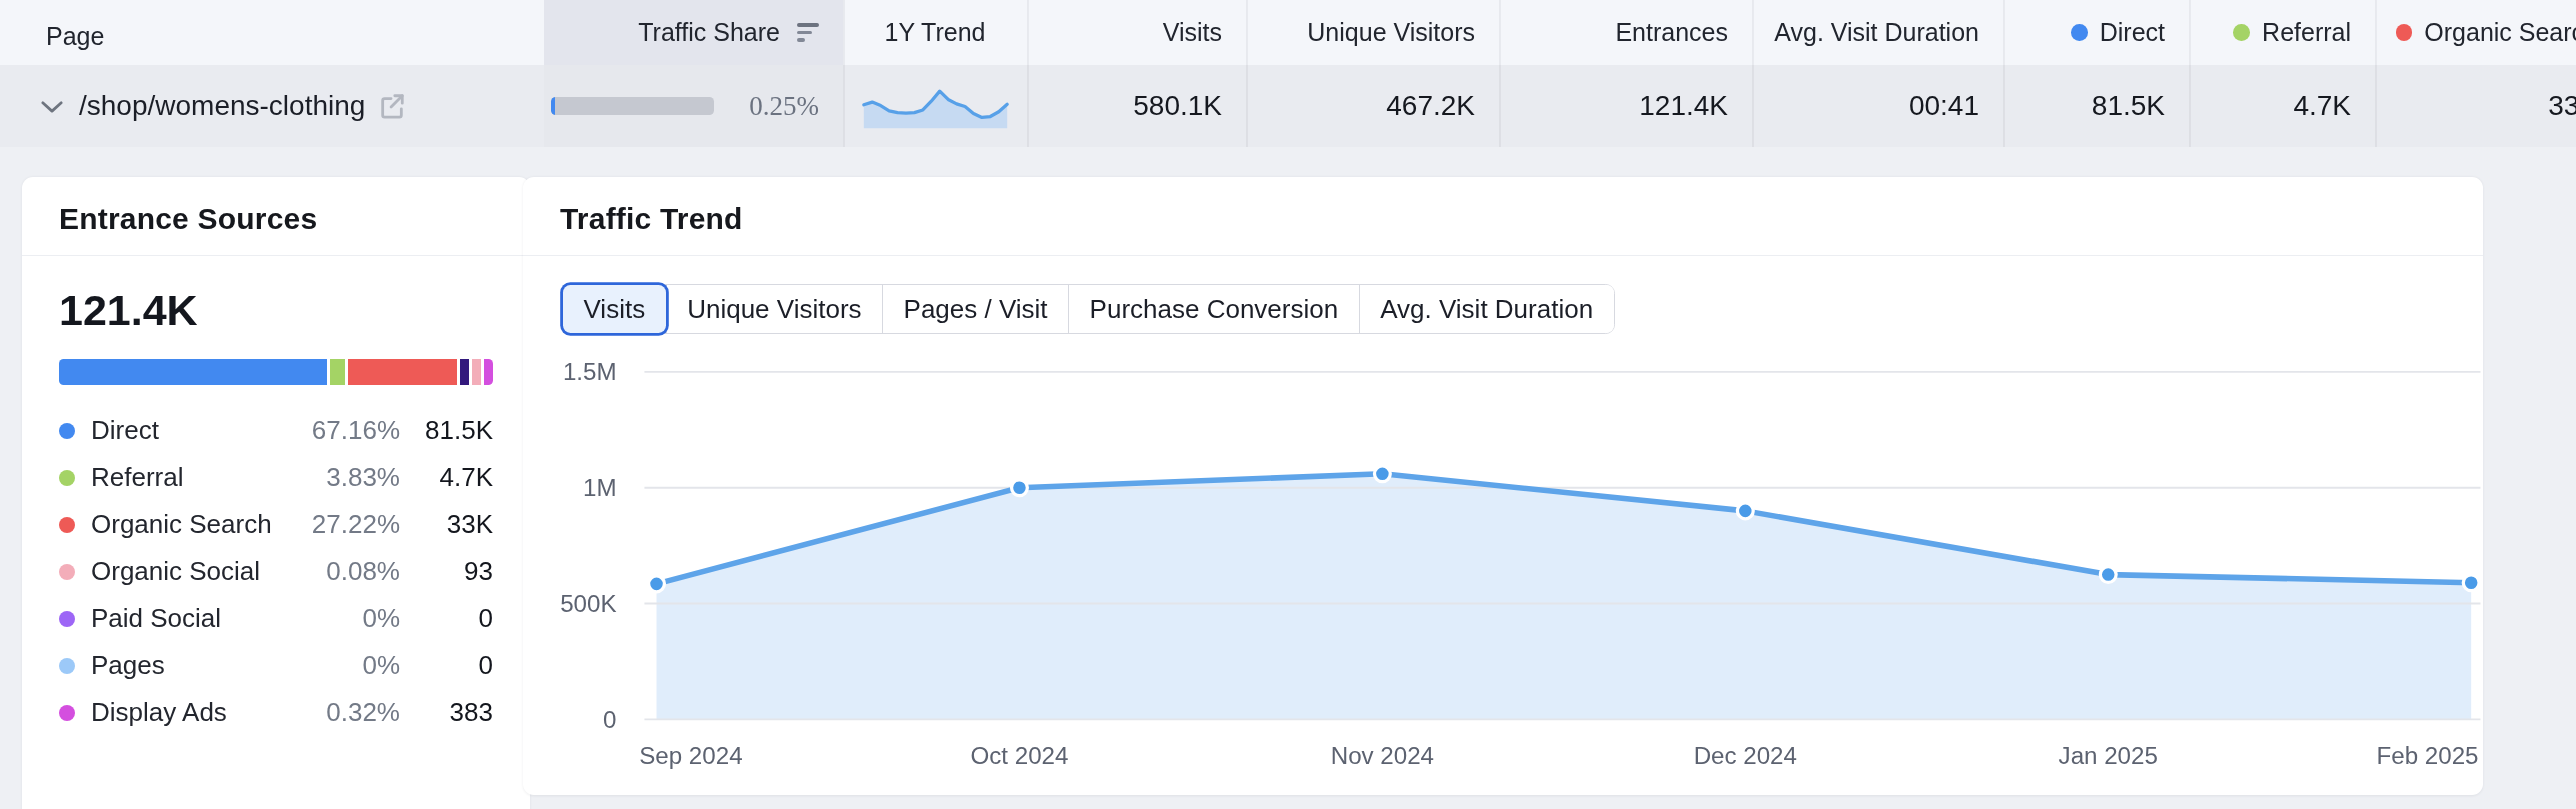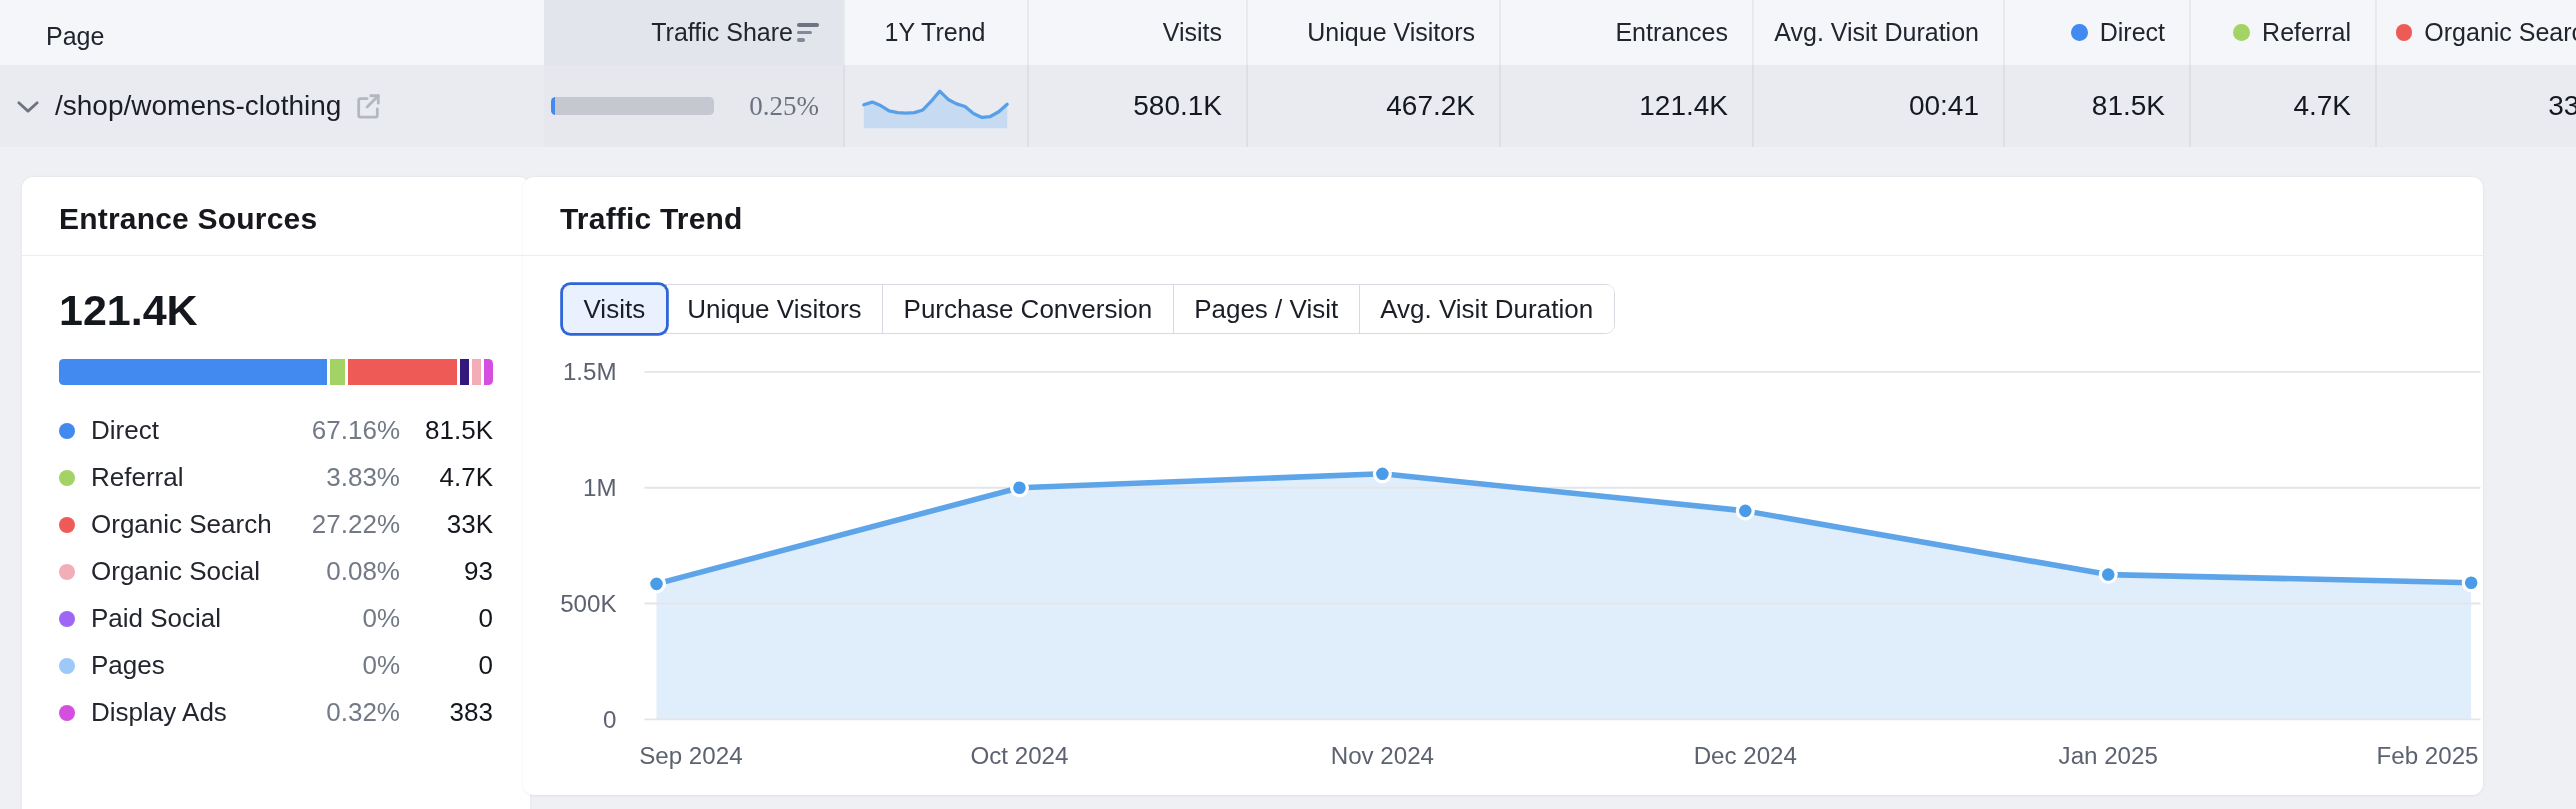--- a/index.html
+++ b/index.html
@@ -13,23 +13,23 @@
   .grid {
     position:absolute; left:0; width:2622px;
     display:grid;
     grid-template-columns:544px 299px 184px 219px 253px 253px 251px 186px 186px 247px;
     align-items:center;
   }
   .thead { top:0; height:65px; background:#f4f6fa; font-size:25px; color:#21252e; }
   .trow  { top:65px; height:82px; background:#e9ebf0; font-size:28px; color:#15181f; }
   .cell  { display:flex; align-items:center; justify-content:flex-end;
            padding-right:24px; height:100%; white-space:nowrap; }
-  .cell.left { justify-content:flex-start; padding-left:16px; }
+  .cell.left { justify-content:flex-start; padding-left:40px; }
   .sep { box-shadow: inset 1.9px 0 0 rgba(22,26,40,0.055); align-items: center; }
-  .th-highlight { background:#e3e5ed; gap:4px; }
+  .th-highlight { background:#e3e5ed; gap:17px; }
   .td-highlight { background:#e6e8ed; }
   .legend-dot { width:16.7px; height:16.7px; border-radius:50%; margin-right:12px; flex:0 0 auto; }
   .sort-icon { display:inline-flex; flex-direction:column; gap:3.7px; width:22px; }
   .sort-icon i { display:block; height:3.7px; border-radius:1.9px; background:#828896; }
   .sort-icon i:nth-child(1){ width:22px; background:#6d7380;}
   .sort-icon i:nth-child(2){ width:15px; }
   .sort-icon i:nth-child(3){ width:8.4px;  }
   .chevron { margin-right:15px; flex:0 0 auto; display:flex; }
   .pagepath { color:#1b1e27; }
   .ext-icon { margin-left:13px; display:flex; flex:0 0 auto; }
@@ -220,22 +220,22 @@
 </div>
 
 <div class="card card-right">
   <div class="card-head">
     <div class="card-title">Traffic Trend</div>
   </div>
   <div class="card-divider"></div>
   <div class="tabs" id="trend-tabs">
       <button class="tab selected">Visits</button>
       <button class="tab">Unique Visitors</button>
+      <button class="tab">Pages / Visit</button>
       <button class="tab">Purchase Conversion</button>
-      <button class="tab">Pages / Visit</button>
       <button class="tab">Avg. Visit Duration</button>
     </div>
   <svg class="trend-chart" id="trend-chart" width="1999" height="446" viewBox="0 0 2150 480">
       <path d="M143,258.14 L533.6,154.66666666666669 L924.2,139.70666666666665 L1314.8000000000002,179.6 L1705.4,248.16666666666666 L2096,256.8933333333333 L2096,404 L143,404 Z" fill="#e0edfb"></path>
       <line x1="130" y1="404" x2="2106" y2="404" stroke="#e3e5ea" stroke-width="2"></line>
       <text x="100" y="413" text-anchor="end" font-size="26" fill="#5c6270">0</text>
       <line x1="130" y1="279.33333333333337" x2="2106" y2="279.33333333333337" stroke="#e3e5ea" stroke-width="2"></line>
       <text x="100" y="288.33333333333337" text-anchor="end" font-size="26" fill="#5c6270">500K</text>
       <line x1="130" y1="154.66666666666669" x2="2106" y2="154.66666666666669" stroke="#e3e5ea" stroke-width="2"></line>
       <text x="100" y="163.66666666666669" text-anchor="end" font-size="26" fill="#5c6270">1M</text>

